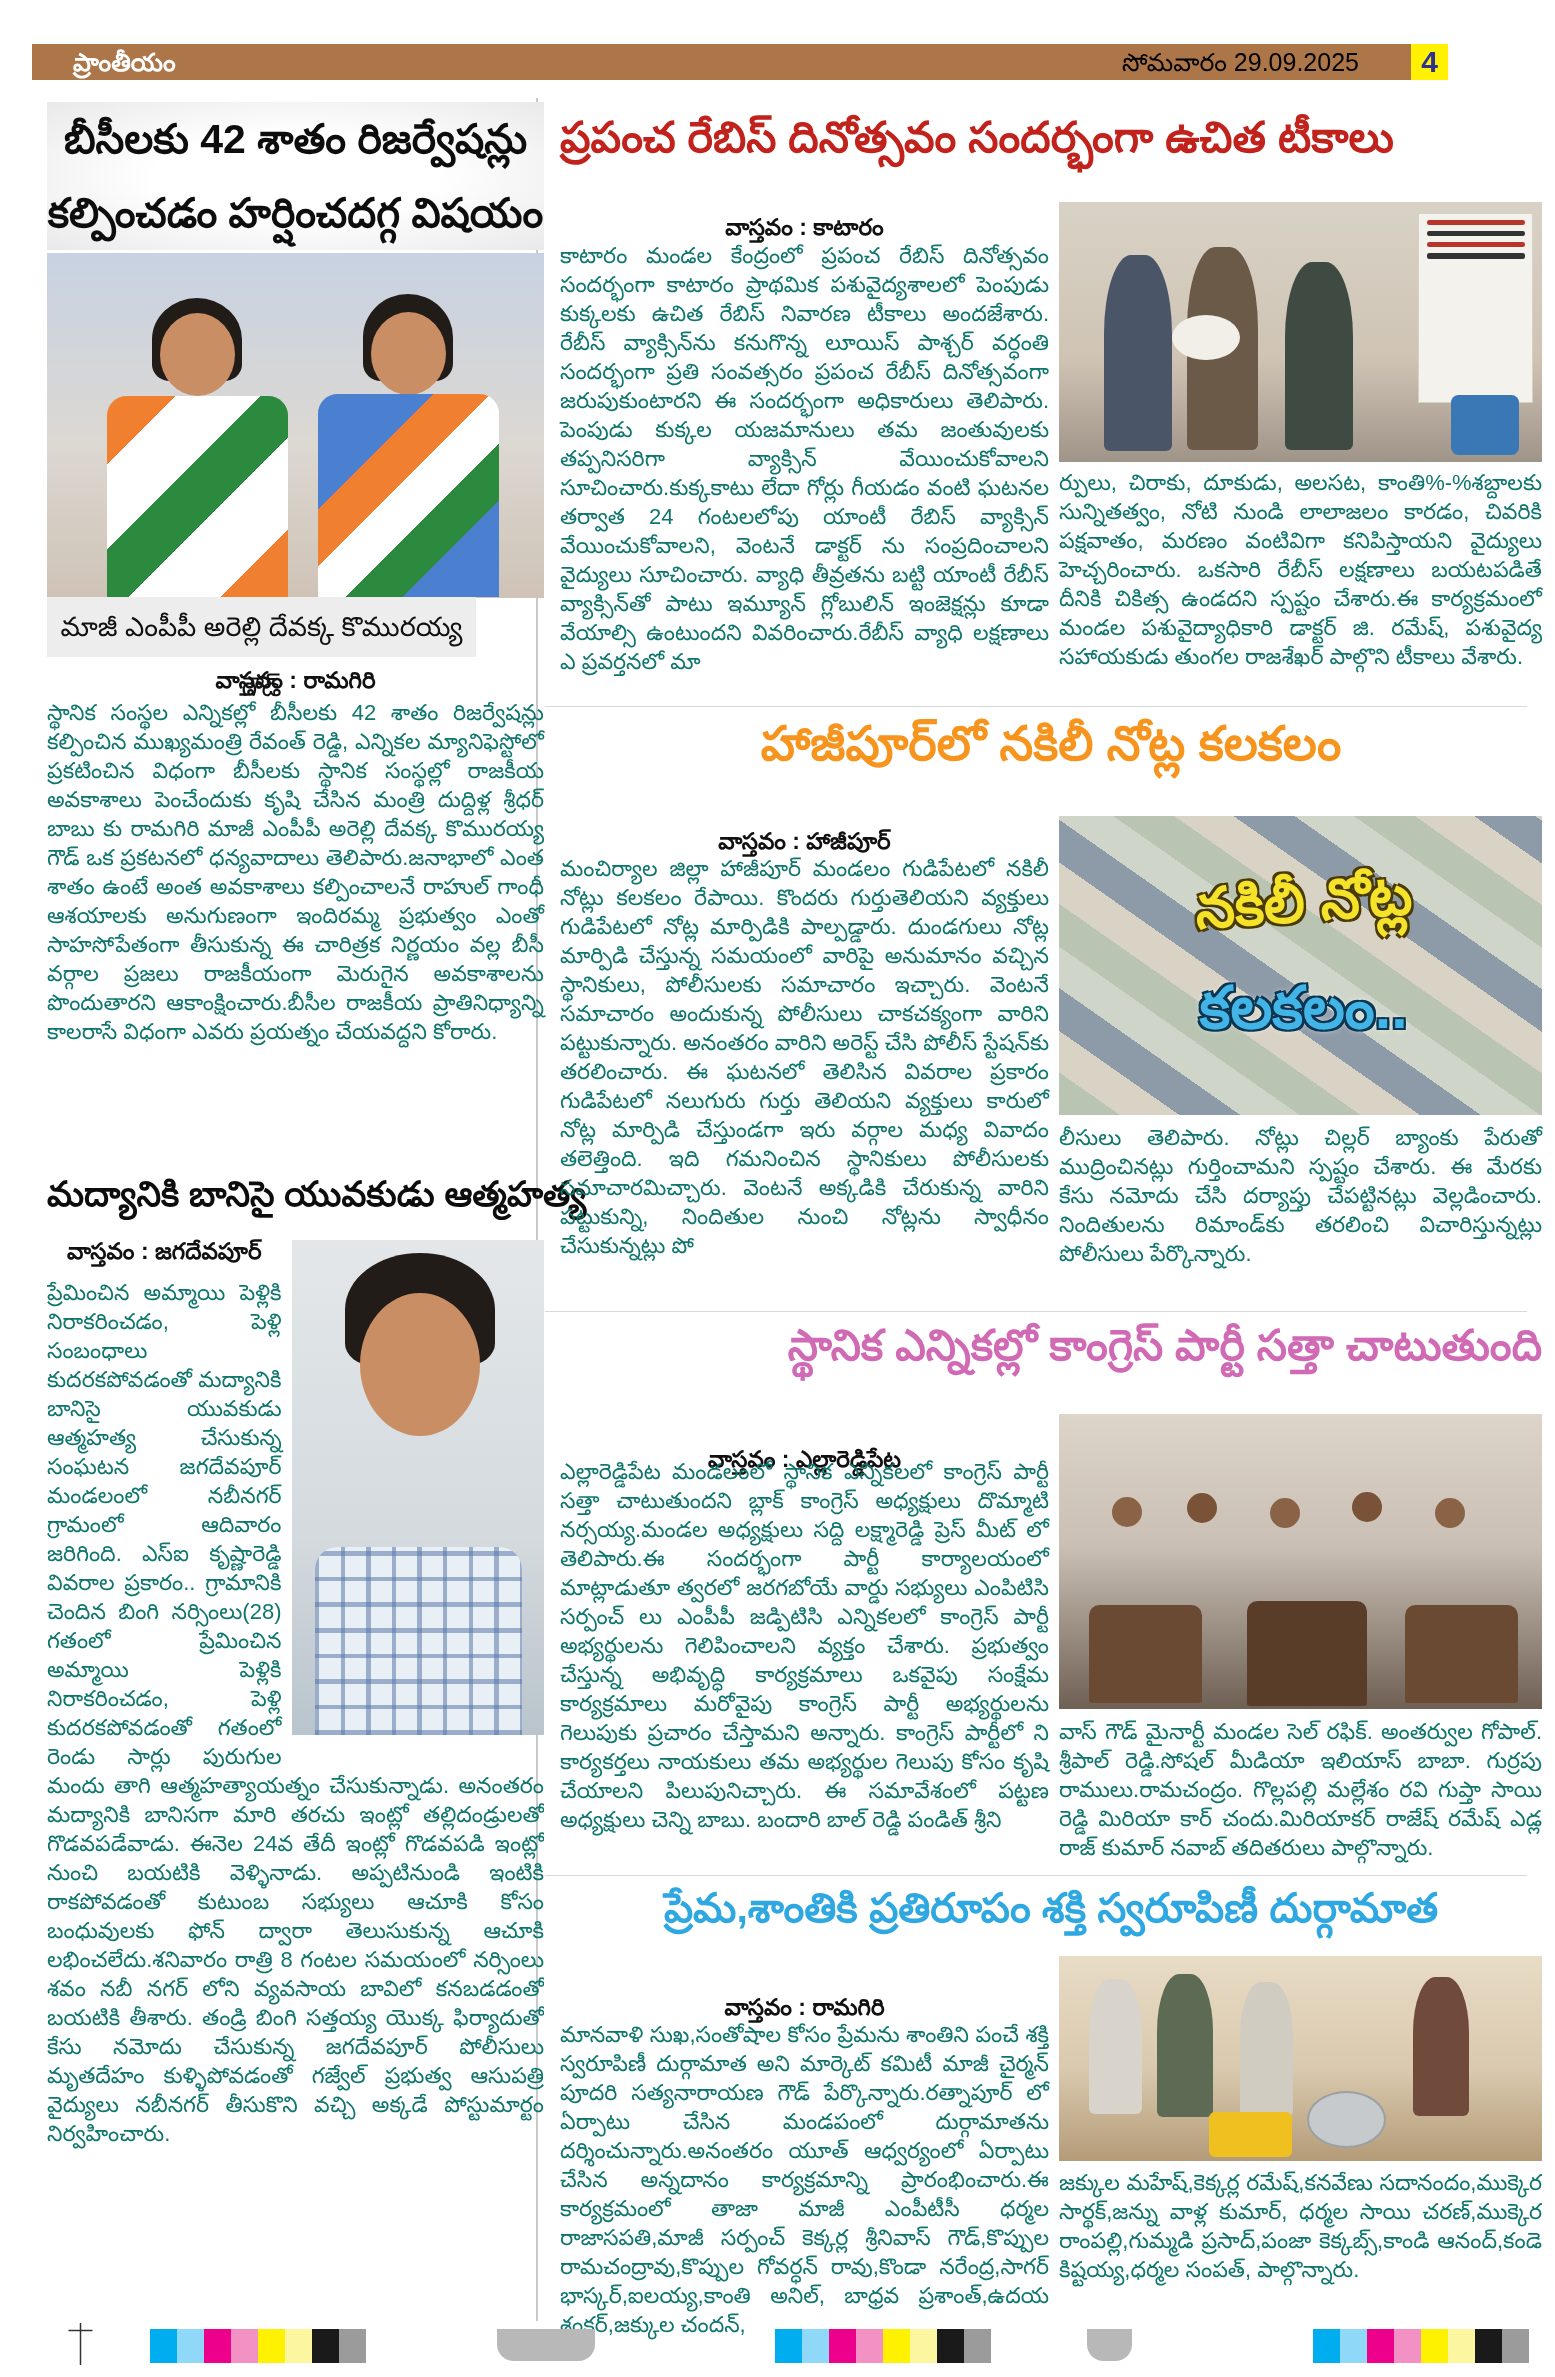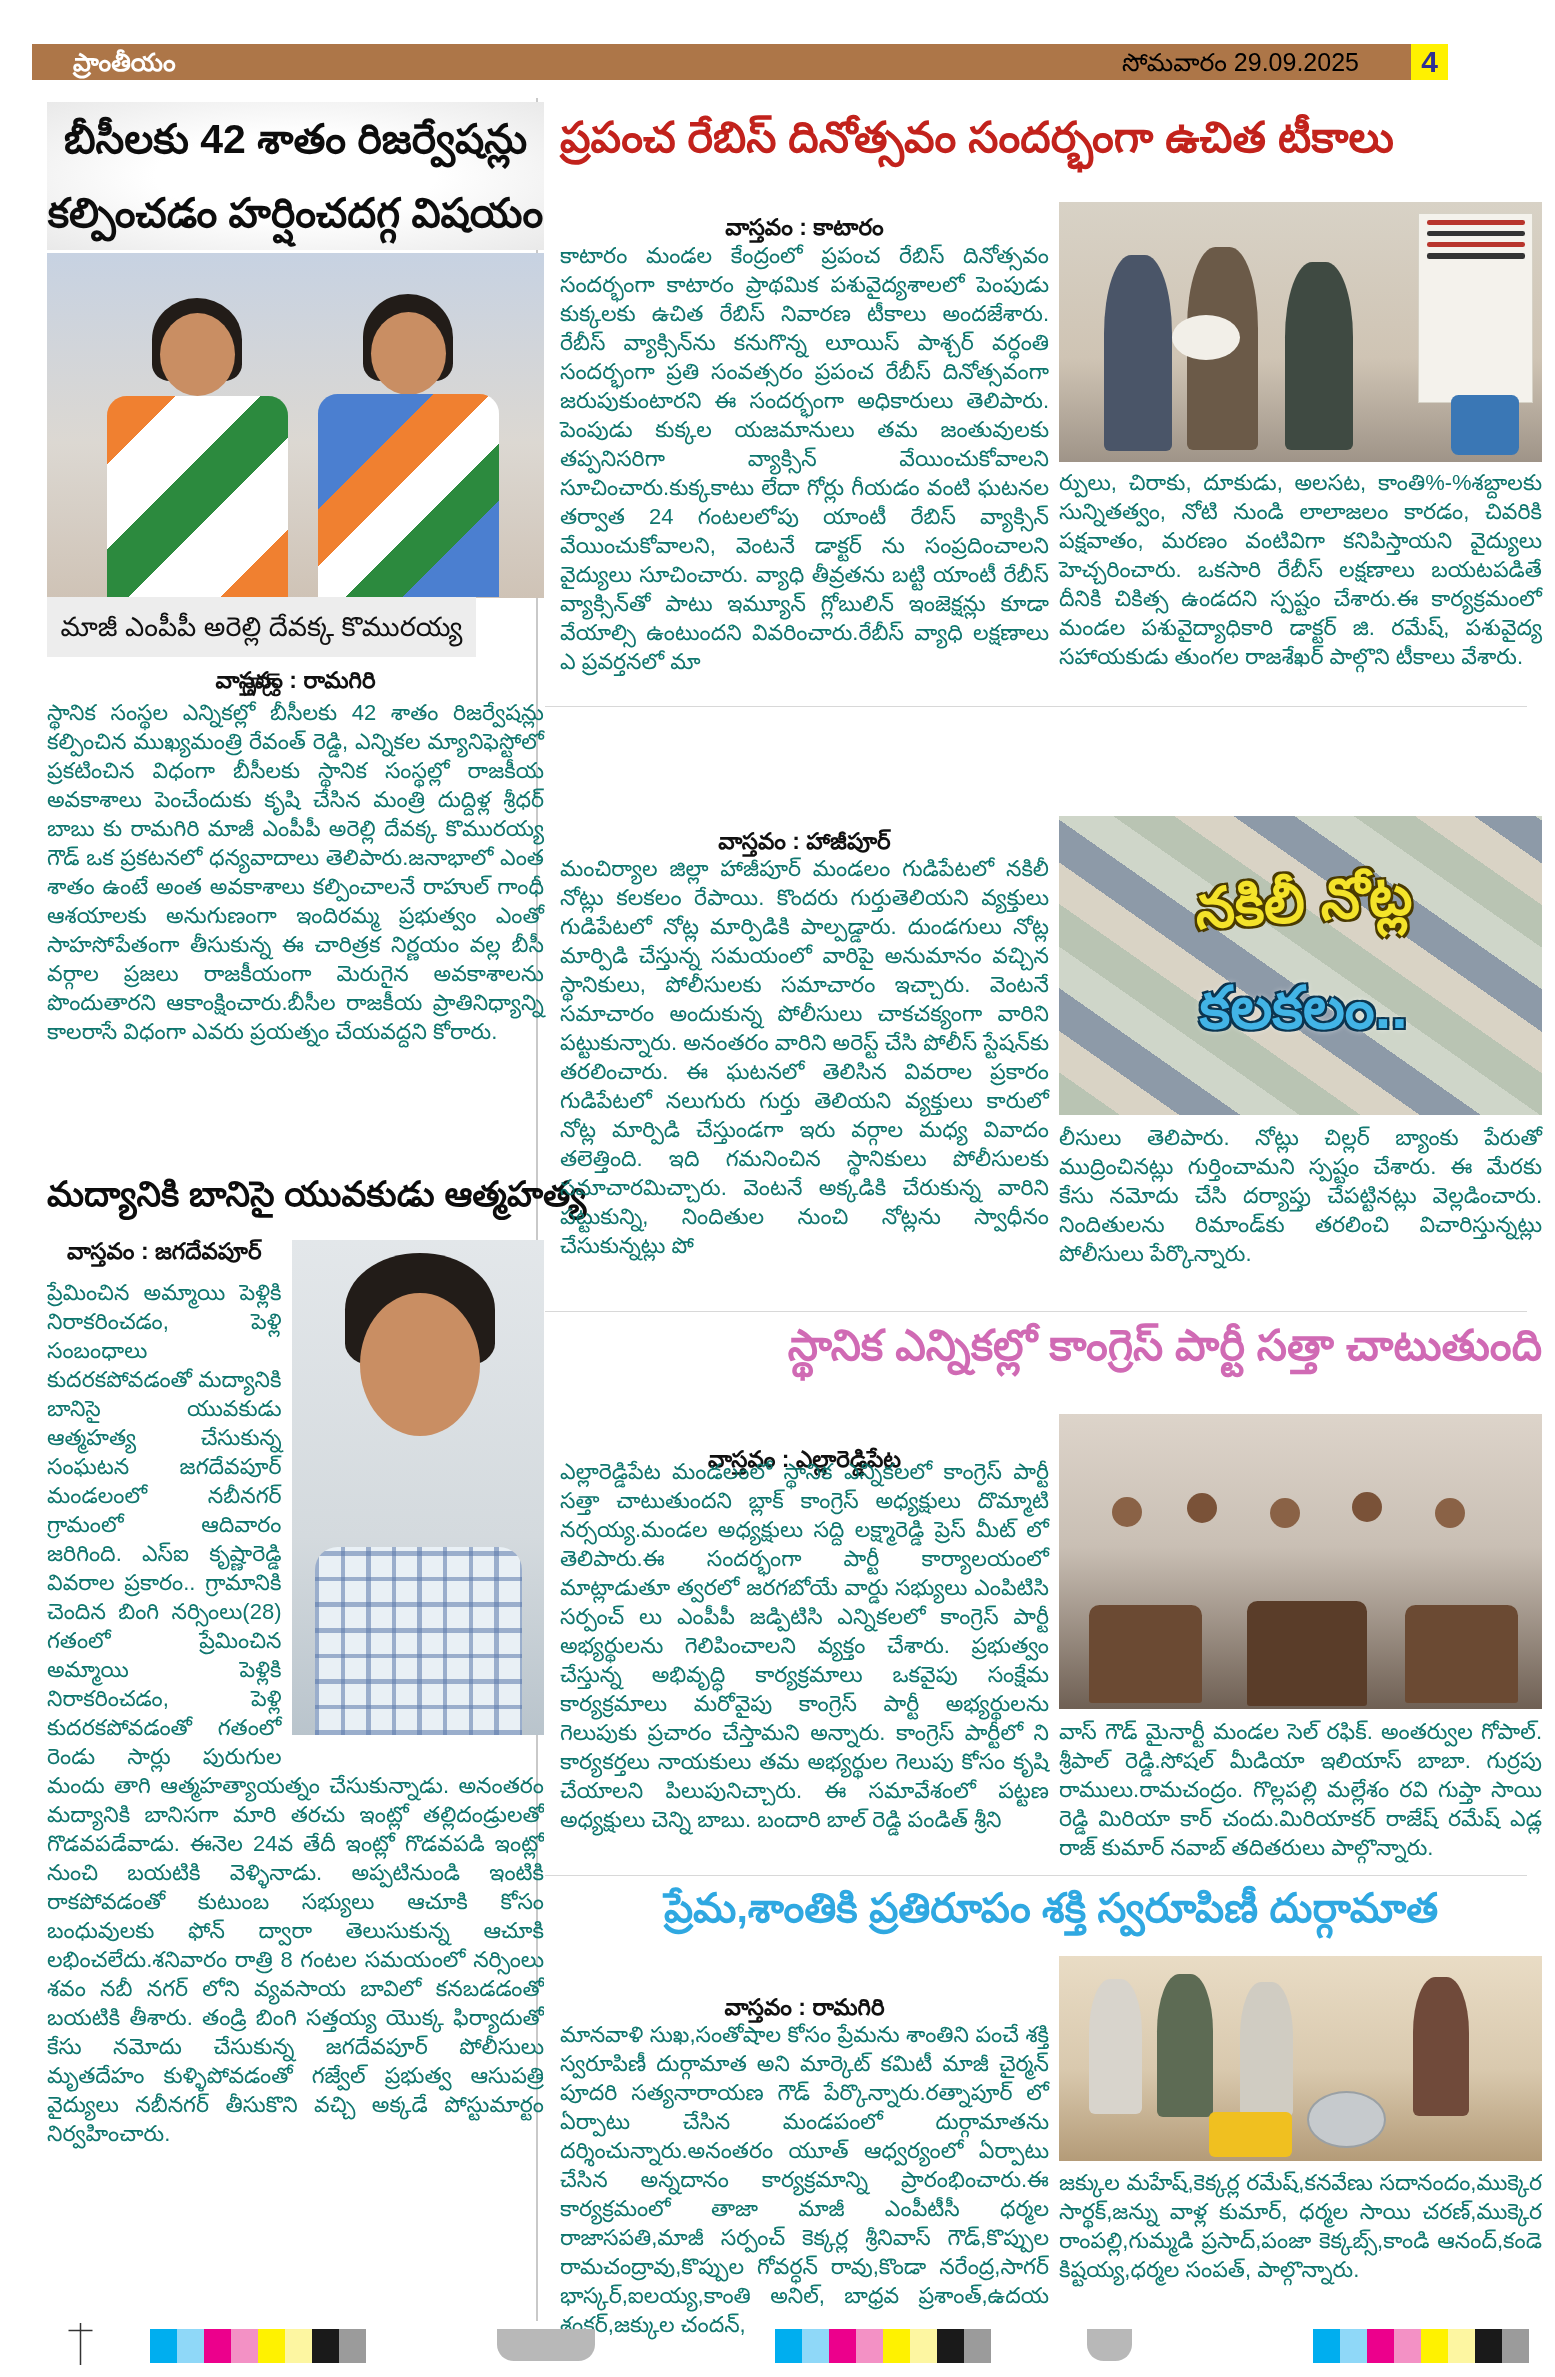--- a/index.html
+++ b/index.html
@@ -131,20 +131,21 @@
     <div class="silh" style="left:45px;top:53px;width:68px;height:196px;background:#4a5568;"></div>
     <div class="silh" style="left:128px;top:45px;width:71px;height:203px;background:#6b5a48;"></div>
     <div class="silh" style="left:226px;top:60px;width:68px;height:188px;background:#3f4a42;"></div>
     <div class="dog" style="left:113px;top:113px;width:68px;height:45px;"></div>
     <div class="barrel" style="right:22.6px;bottom:7.5px;width:68px;height:60px;"></div>
   </div>
   <div class="abs body-txt col-r" style="top:468px;height:218px;">ర్పులు, చిరాకు, దూకుడు, అలసట, కాంతి%-%శబ్దాలకు సున్నితత్వం, నోటి నుండి లాలాజలం కారడం, చివరికి పక్షవాతం, మరణం వంటివిగా కనిపిస్తాయని వైద్యులు హెచ్చరించారు. ఒకసారి రేబీస్ లక్షణాలు బయటపడితే దీనికి చికిత్స ఉండదని స్పష్టం చేశారు.ఈ కార్యక్రమంలో మండల పశువైద్యాధికారి డాక్టర్ జి. రమేష్, పశువైద్య సహాయకుడు తుంగల రాజశేఖర్ పాల్గొని టీకాలు వేశారు.</div>
 
   <div class="hr" style="top:706px;"></div>
 
+  <div class="abs h-orange">హాజీపూర్‌లో నకిలీ నోట్ల కలకలం</div>
   <div class="abs dateline col-l" style="top:828px;">వాస్తవం : హాజీపూర్</div>
   <div class="abs body-txt col-l" style="top:854px;height:430px;">మంచిర్యాల జిల్లా హాజీపూర్ మండలం గుడిపేటలో నకిలీ నోట్లు కలకలం రేపాయి. కొందరు గుర్తుతెలియని వ్యక్తులు గుడిపేటలో నోట్ల మార్పిడికి పాల్పడ్డారు. దుండగులు నోట్ల మార్పిడి చేస్తున్న సమయంలో వారిపై అనుమానం వచ్చిన స్థానికులు, పోలీసులకు సమాచారం ఇచ్చారు. వెంటనే సమాచారం అందుకున్న పోలీసులు చాకచక్యంగా వారిని పట్టుకున్నారు. అనంతరం వారిని అరెస్ట్ చేసి పోలీస్ స్టేషన్‌కు తరలించారు. ఈ ఘటనలో తెలిసిన వివరాల ప్రకారం గుడిపేటలో నలుగురు గుర్తు తెలియని వ్యక్తులు కారులో నోట్ల మార్పిడి చేస్తుండగా ఇరు వర్గాల మధ్య వివాదం తలెత్తింది. ఇది గమనించిన స్థానికులు పోలీసులకు సమాచారమిచ్చారు. వెంటనే అక్కడికి చేరుకున్న వారిని పట్టుకున్ని, నిందితుల నుంచి నోట్లను స్వాధీనం చేసుకున్నట్లు పో</div>
   <div class="abs photo photo4">
     <div class="ov1">నకిలీ నోట్ల</div>
     <div class="ov2">కలకలం..</div>
   </div>
   <div class="abs body-txt col-r" style="top:1123px;height:162px;">లీసులు తెలిపారు. నోట్లు చిల్లర్ బ్యాంకు పేరుతో ముద్రించినట్లు గుర్తించామని స్పష్టం చేశారు. ఈ మేరకు కేసు నమోదు చేసి దర్యాప్తు చేపట్టినట్లు వెల్లడించారు. నిందితులను రిమాండ్‌కు తరలించి విచారిస్తున్నట్లు పోలీసులు పేర్కొన్నారు.</div>
 
   <div class="hr" style="top:1311px;"></div>
 

